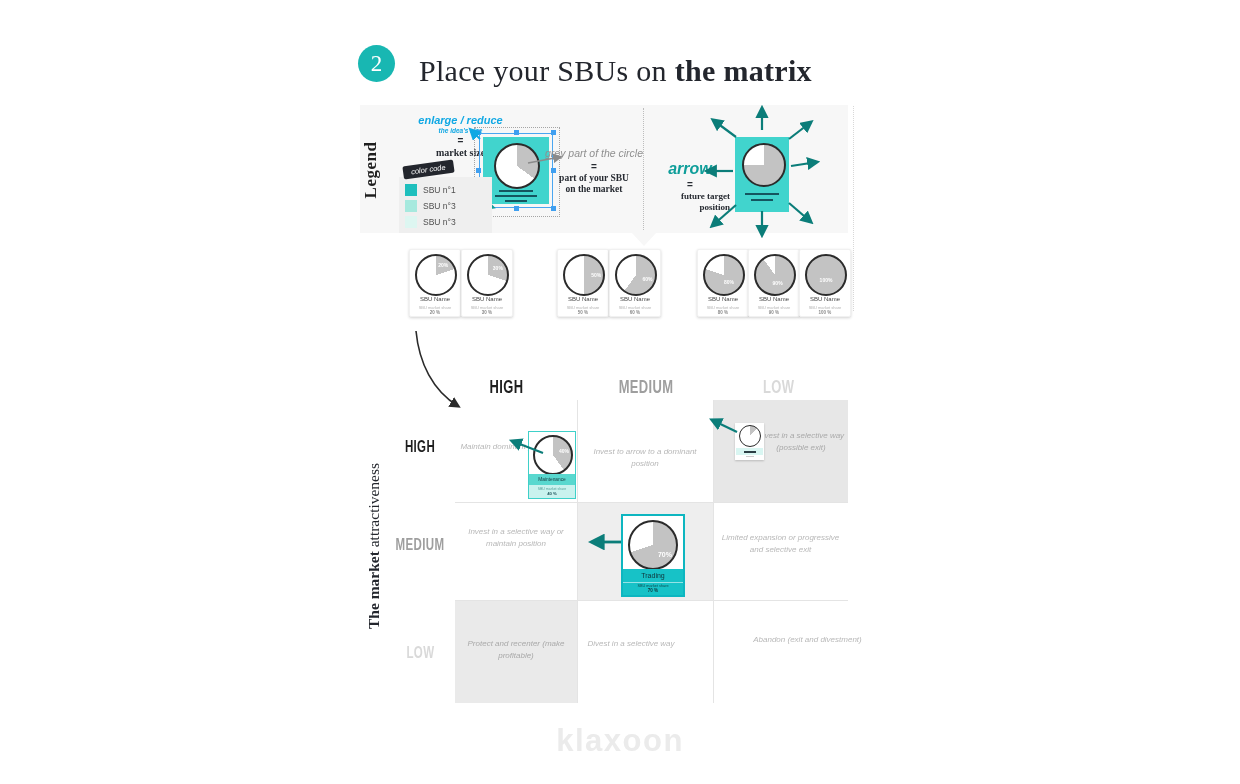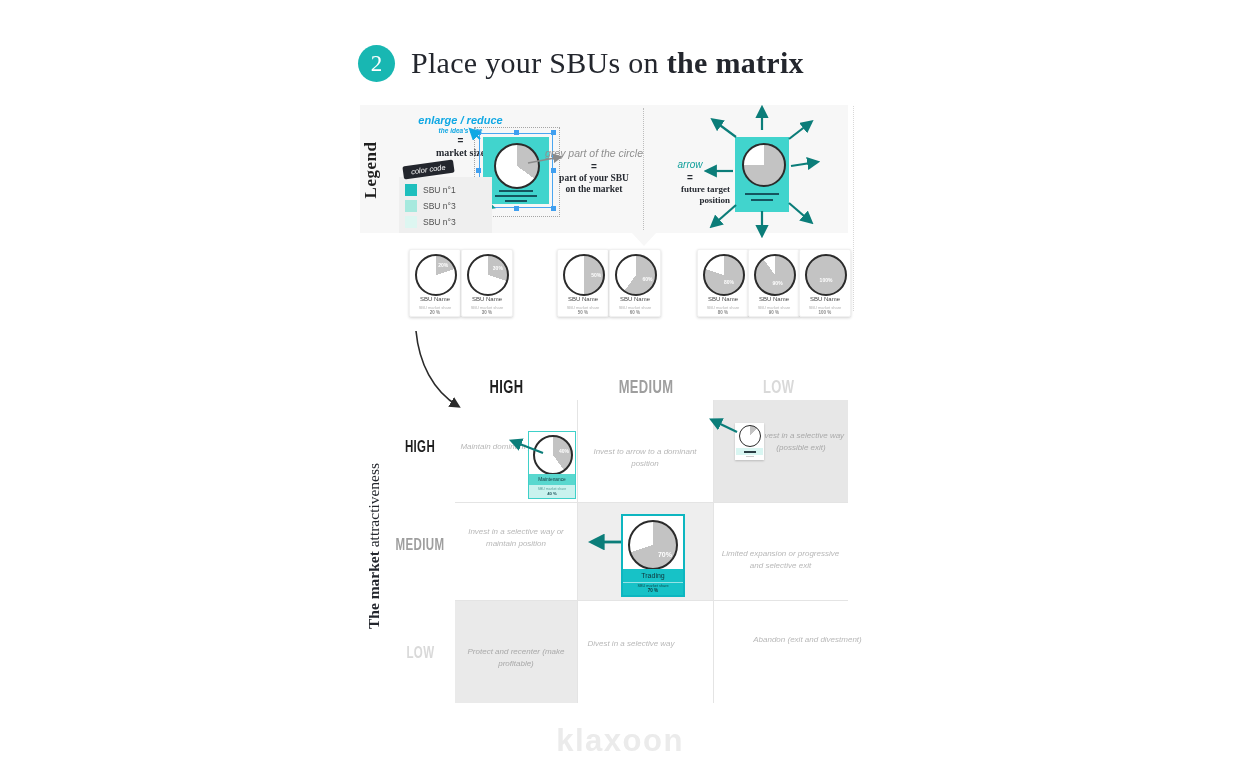--- a/index.html
+++ b/index.html
@@ -42,21 +42,21 @@
   .hdl { position:absolute; width:5px; height:5px; background:#3f9ff0; }
 
   .grey-note { position:absolute; left:539px; top:147px; width:110px; text-align:center; line-height:1.2; }
   .grey-note .t1 { font-style:italic; font-size:10.5px; color:#8f8f8f; }
   .grey-note .t3 { font-family:"Liberation Serif", serif; font-weight:bold; font-size:9.5px; color:#262a31; }
 
   .legend-divider { position:absolute; left:643px; top:108px; height:122px; border-left:1.5px dotted #bdbdbd; }
   .right-dotted { position:absolute; left:853px; top:106px; height:205px; border-left:1.5px dotted #d8d8d8; }
 
   .arrow-note { position:absolute; left:650px; top:159px; width:80px; text-align:center; line-height:1.2; }
-  .arrow-note .t1 { font-style:italic; font-weight:normal; font-size:10px; color:#0f9e9a; }
+  .arrow-note .t1 { font-style:italic; font-weight:bold; font-size:16px; color:#0f9e9a; }
   .arrow-note .t3 { font-family:"Liberation Serif", serif; font-weight:bold; font-size:9px; color:#262a31;text-align:right; }
   .arrow-card { position:absolute; left:735px; top:137px; width:54px; height:75px; background:#41d4cd; }
   .arrow-card .pie { left:7px; top:6px; width:40px; height:40px; }
 
   
   .pie { position:absolute; border-radius:50%; border:2.2px solid #2b2b2b; background:#fff; }
   .pie-label { position:absolute; transform:translate(-50%,-50%); color:#ffffff; font-weight:bold; font-size:5px; }
 
   
   .excard { position:absolute; top:249px; width:50px; height:66px; background:#fff;
@@ -114,21 +114,21 @@
   svg.overlay { position:absolute; left:0; top:0; pointer-events:none; }
 </style>
 </head>
 <body>
 
 <div class="canvas">
 
   <div class="step-circle">
     <span>2</span>
   </div>
-  <h1 class="page-title" style="margin:0; font-weight:normal;">
+  <h1 class="page-title" style="margin:8px; font-weight:normal;">
     <span>Place your SBUs on</span>
     <b>the matrix</b>
   </h1>
 
   <section class="legend-panel"></section>
   <div class="legend-tail"></div>
   <div class="vertical-label legend-side">Legend</div>
 
   <div class="size-note">
     <div class="t1">enlarge / reduce</div>
@@ -272,22 +272,22 @@
   <div class="cell-grey" style="left:455px; top:600px; width:122px; height:103px; background:#eaeaea;"></div>
   <div class="gridline" style="left:577px; top:400px; width:1px; height:303px;"></div>
   <div class="gridline" style="left:713px; top:400px; width:1px; height:303px;"></div>
   <div class="gridline" style="left:455px; top:502px; width:393px; height:1px;"></div>
   <div class="gridline" style="left:455px; top:600px; width:393px; height:1px;"></div>
 
   <div class="strat" style="left:460px; top:441px; width:96px;">Maintain dominant position</div>
   <div class="strat" style="left:579px; top:446px; width:132px;">Invest to arrow to a dominant position</div>
   <div class="strat on-grey" style="left:757px; top:430px; width:88px;">Invest in a selective way (possible exit)</div>
   <div class="strat" style="left:457px; top:526px; width:118px;">Invest in a selective way or maintain position</div>
-  <div class="strat" style="left:715px; top:548px; width:131px;">Limited expansion or progressive and selective exit</div>
-  <div class="strat on-grey" style="left:457px; top:638px; width:118px;margin-top:8px;">Protect and recenter (make profitable)</div>
+  <div class="strat" style="left:715px; top:532px; width:131px;">Limited expansion or progressive and selective exit</div>
+  <div class="strat on-grey" style="left:457px; top:638px; width:118px;">Protect and recenter (make profitable)</div>
   <div class="strat" style="left:567px; top:638px; width:128px;">Divest in a selective way</div>
   <div class="strat" style="left:715px; top:634px; width:131px;margin-left:27px;">Abandon (exit and divestment)</div>
 
   <div class="placed m-card">
     <div class="pie" style="background: conic-gradient(rgb(195, 195, 195) 0%, rgb(195, 195, 195) 40%, rgb(255, 255, 255) 40%, rgb(255, 255, 255) 100%);">
       <span class="pie-label" style="left: 80.4338%; top: 40.1115%;">40%</span>
     </div>
     <div class="m-band">Maintenance</div>
     <div class="m-sub">
       <div class="m-cap">SBU market share</div>

